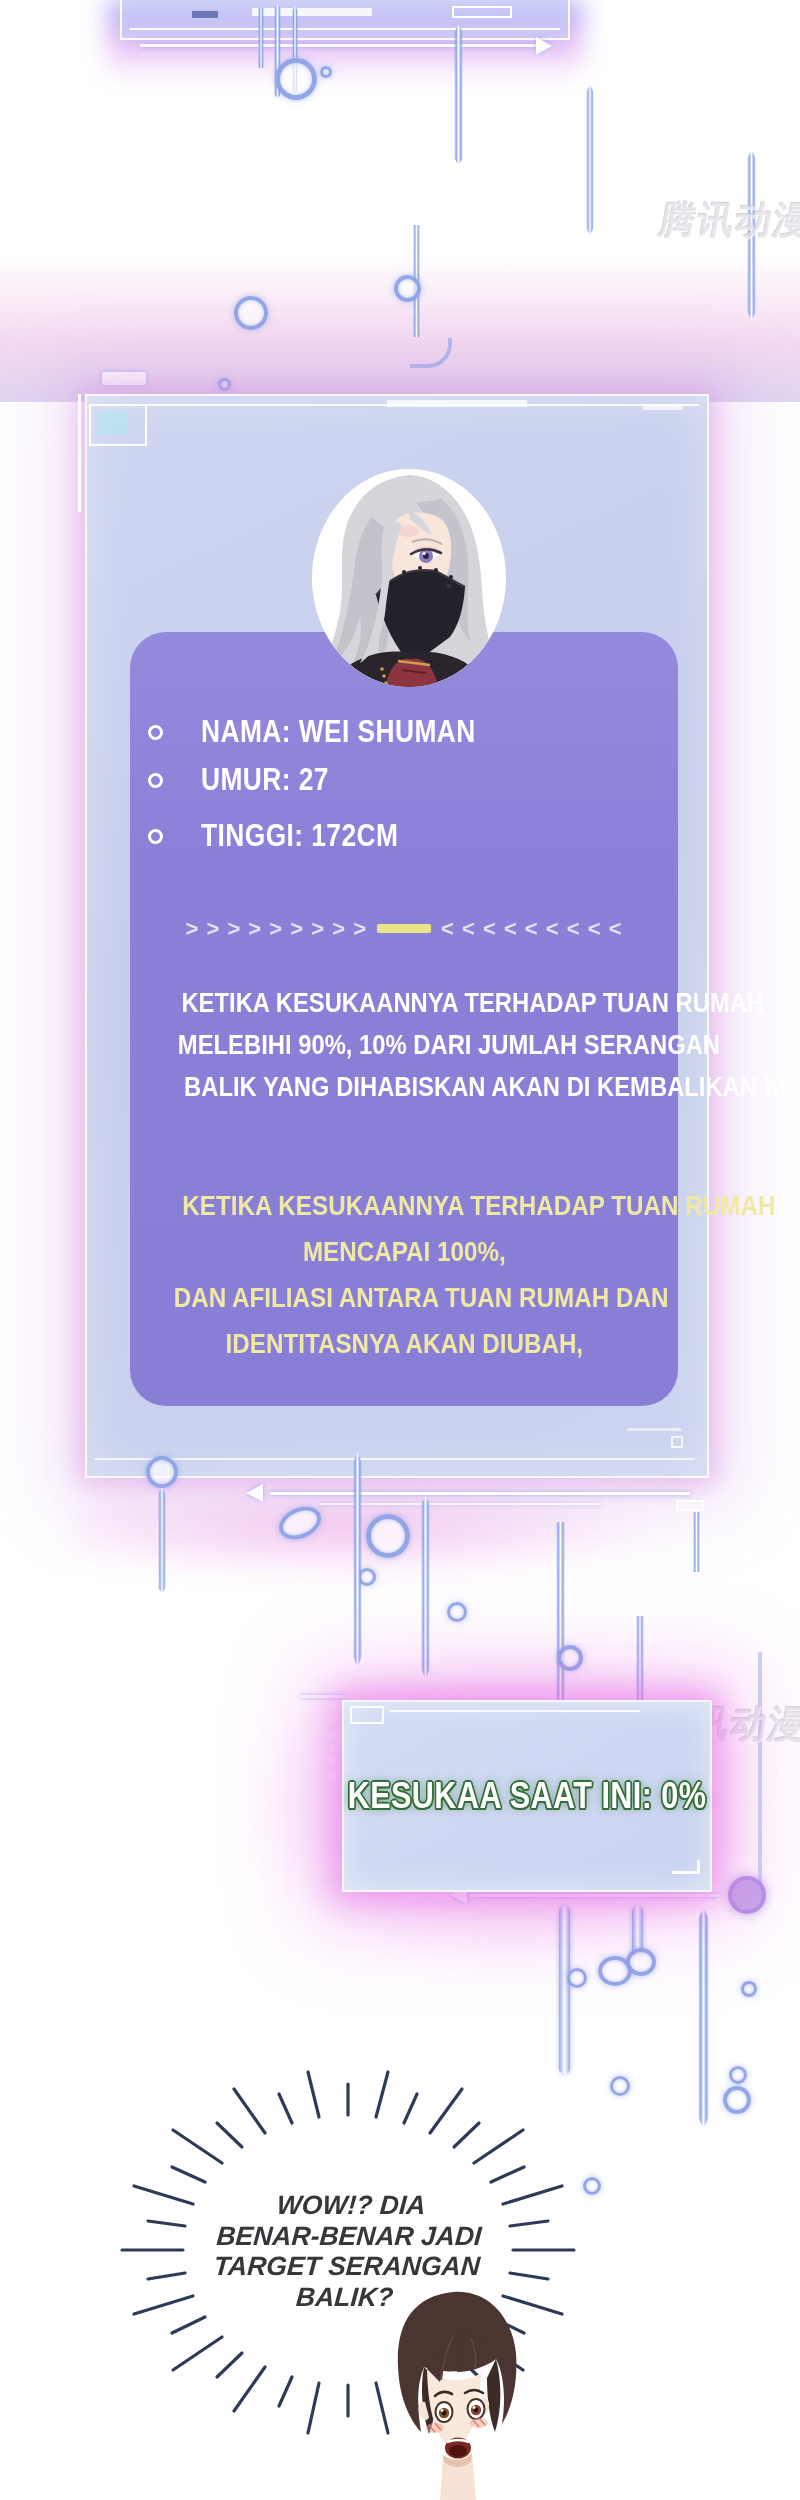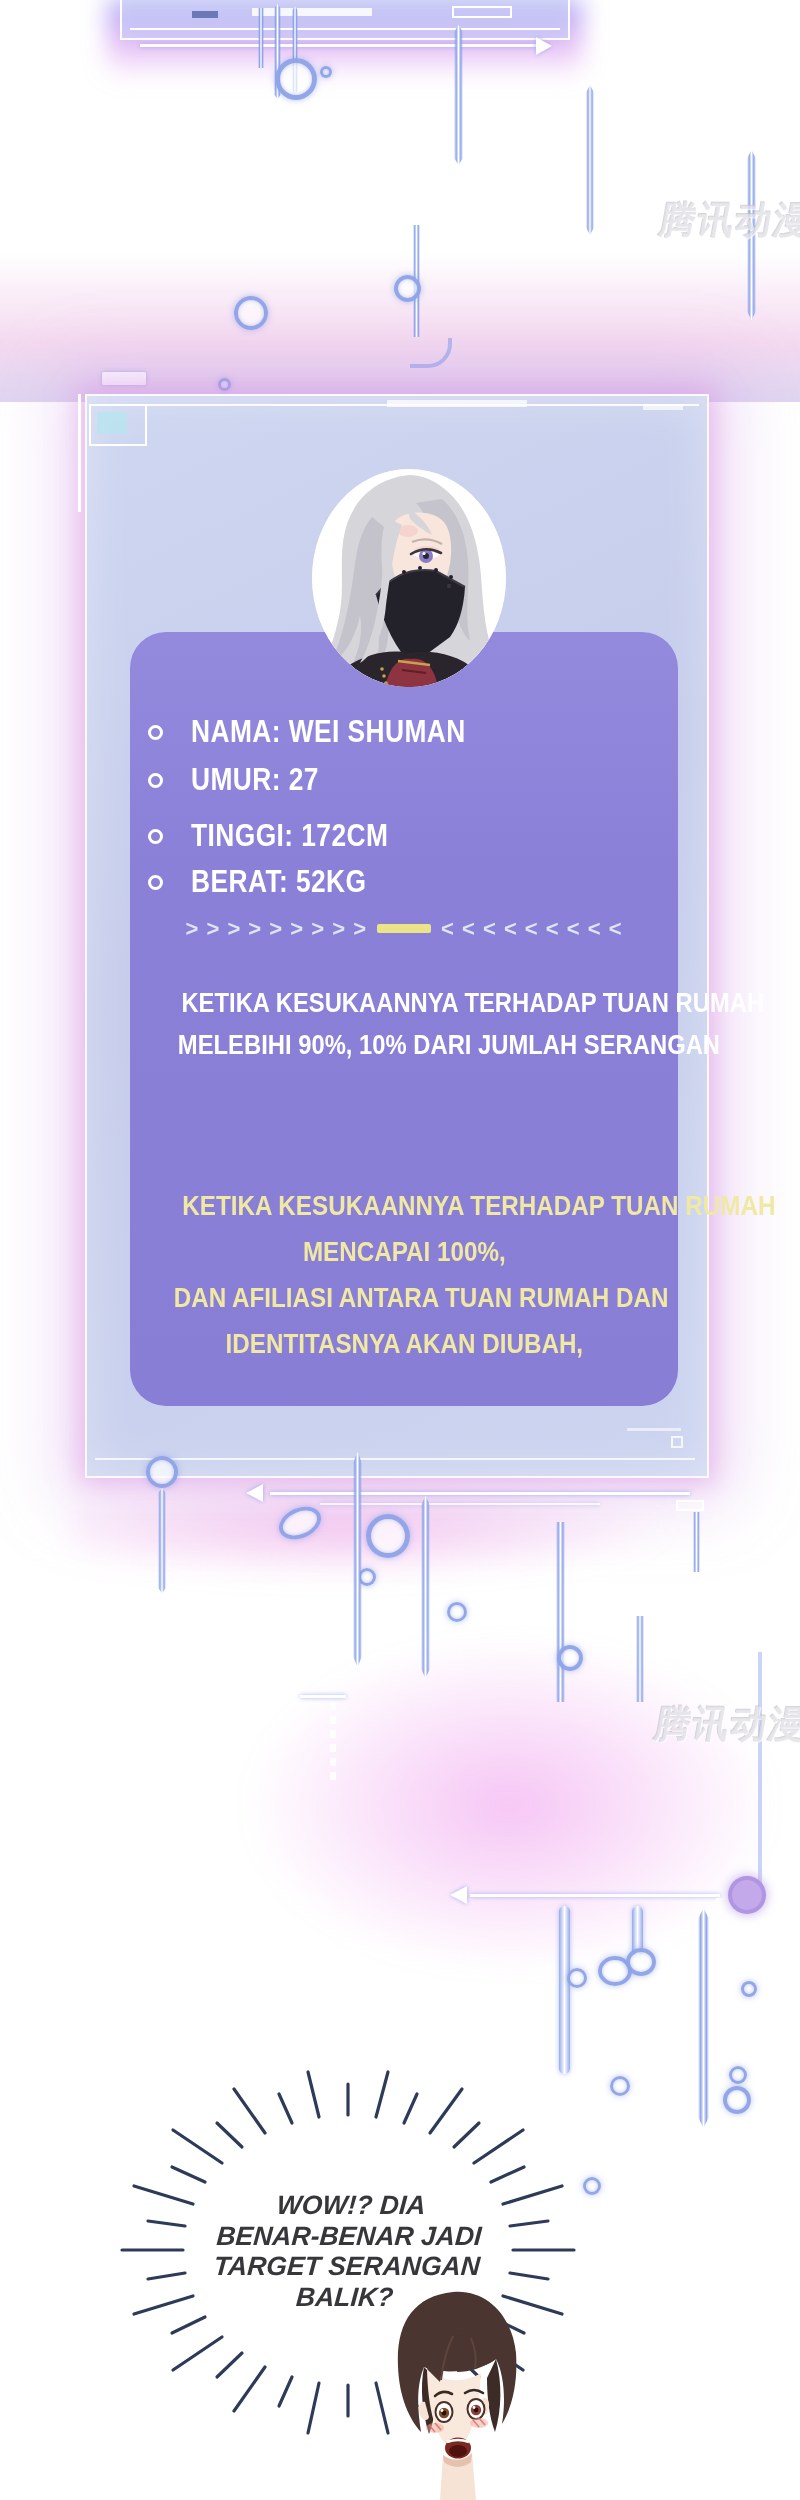--- a/index.html
+++ b/index.html
@@ -25,21 +25,21 @@
         border:2px solid rgba(250,252,255,.95);box-sizing:border-box;
         box-shadow:0 0 24px 6px rgba(220,150,225,.55), 0 0 70px 25px rgba(200,140,230,.28), inset 0 0 50px rgba(255,255,255,.35);}
   .card .bubbles{position:absolute;inset:0;background:
       radial-gradient(circle at 22% 38%, rgba(255,255,255,.45) 0 10px, transparent 11px),
       radial-gradient(circle at 64% 20%, rgba(255,255,255,.35) 0 7px, transparent 8px),
       radial-gradient(circle at 40% 70%, rgba(255,255,255,.30) 0 9px, transparent 10px),
       radial-gradient(circle at 80% 55%, rgba(255,255,255,.30) 0 6px, transparent 7px);}
   .avatar{position:absolute;left:312px;top:469px;width:194px;height:218px;border-radius:50%;background:#fff;overflow:hidden;z-index:6;}
   .ppanel{position:absolute;left:130px;top:632px;width:548px;height:774px;border-radius:36px;
           background:linear-gradient(180deg,#938add 0%,#8b80d8 30%,#897ed6 100%);z-index:5;}
-  .stat-row{position:absolute;left:18px;display:flex;align-items:center;gap:28px;height:36px;}
+  .stat-row{position:absolute;left:18px;display:flex;align-items:center;gap:38px;height:36px;}
   .bullet{width:15px;height:15px;border:3px solid #fff;border-radius:50%;box-sizing:border-box;flex:0 0 auto;}
   .stat-label{color:#fff;font-weight:bold;font-size:31px;letter-spacing:.5px;}
   .divider{position:absolute;left:0;right:0;top:284px;text-align:center;color:#dde5f6;font-weight:bold;font-size:22px;letter-spacing:1px;}
   .divider .dash{display:inline-block;width:54px;height:9px;background:#eae388;border-radius:2px;vertical-align:middle;margin:0 10px 4px 10px;}
   .para{position:absolute;left:0;right:0;text-align:center;font-weight:bold;}
   .para .pline{display:block;}
   .pwhite{top:350px;color:#ffffff;font-size:28px;}
   .pwhite .pline{height:42px;line-height:42px;}
   .pyellow{top:550px;color:#f0e9a4;font-size:28.5px;}
   .pyellow .pline{height:46px;line-height:46px;}
@@ -177,32 +177,29 @@
       <span class="stat-label cx">NAMA: WEI SHUMAN</span>
     </div>
     <div class="stat-row" style="top:130px;">
       <span class="bullet"></span>
       <span class="stat-label cx">UMUR: 27</span>
     </div>
     <div class="stat-row" style="top:186px;justify-content:center;">
       <span class="bullet"></span>
       <span class="stat-label cx">TINGGI: 172CM</span>
     </div>
-    <div class="stat-row" style="top:232px;">
-      <span class="bullet"></span>
-      <span class="stat-label cx">BERAT: 52KG</span>
-    </div>
 
     <div class="divider">
       <span>&gt; &gt; &gt; &gt; &gt; &gt; &gt; &gt; &gt;</span><span class="dash"></span><span>&lt; &lt; &lt; &lt; &lt; &lt; &lt; &lt; &lt;</span>
     </div>
 
     <div class="para pwhite">
       <span class="pline"><span class="cxc">KETIKA KESUKAANNYA TERHADAP TUAN RUMAH</span></span>
       <span class="pline"><span class="cxc">MELEBIHI 90%, 10% DARI JUMLAH SERANGAN</span></span>
+      <span class="pline"><span class="cxc">BALIK YANG DIHABISKAN AKAN DI KEMBALIKAN KE</span></span>
     </div>
 
     <div class="para pyellow">
       <span class="pline"><span class="cxc">KETIKA KESUKAANNYA TERHADAP TUAN RUMAH</span></span>
       <span class="pline"><span class="cxc">MENCAPAI 100%,</span></span>
       <span class="pline"><span class="cxc">DAN AFILIASI ANTARA TUAN RUMAH DAN</span></span>
       <span class="pline"><span class="cxc">IDENTITASNYA AKAN DIUBAH,</span></span>
     </div>
   </div>
 
@@ -215,20 +212,26 @@
   <div class="needle pt" style="left:421px;top:1496px;width:9px;height:182px;"></div>
   <div class="ring" style="left:447px;top:1602px;width:20px;height:20px;border-width:3px;"></div>
   <div class="needle" style="left:556px;top:1522px;width:9px;height:180px;"></div>
   <div class="ring" style="left:557px;top:1645px;width:26px;height:26px;"></div>
   <div class="needle" style="left:636px;top:1616px;width:8px;height:86px;"></div>
   <div class="needle" style="left:693px;top:1512px;width:7px;height:60px;"></div>
   <div class="abs" style="left:758px;top:1652px;width:4px;height:240px;background:rgba(150,170,235,.5);"></div>
 
   <div class="hudline" style="left:300px;top:1695px;width:46px;height:3px;"></div>
   <div class="abs" style="left:330px;top:1702px;width:6px;height:84px;background:repeating-linear-gradient(180deg,#fff 0 8px,rgba(255,255,255,0) 8px 14px);opacity:.9;"></div>
+  <div class="apanel">
+    <div class="abs" style="left:6px;top:4px;width:34px;height:18px;border:2px solid #fff;box-sizing:border-box;"></div>
+    <div class="abs" style="left:46px;top:8px;width:250px;height:2px;background:rgba(255,255,255,.85);"></div>
+    <div class="abs" style="left:328px;top:158px;width:28px;height:14px;border-right:3px solid #fff;border-bottom:3px solid #fff;box-sizing:border-box;"></div>
+    <span class="lbl cxc">KESUKAA SAAT INI: 0%</span>
+  </div>
   <div class="hudline" style="left:470px;top:1894px;width:250px;height:3px;"></div>
   <div class="chevL" style="left:450px;top:1886px;"></div>
   <div class="tagbox" style="left:716px;top:1898px;width:22px;height:9px;"></div>
   <div class="abs" style="left:728px;top:1876px;width:38px;height:38px;border-radius:50%;background:#c3a9e9;border:4px solid rgba(160,130,225,.5);box-sizing:border-box;box-shadow:0 0 12px #c3a9e9;"></div>
 
   <div class="wm" style="left:655px;top:1700px;">腾讯动漫</div>
 
   <div class="bar" style="left:559px;top:1906px;width:11px;height:168px;"></div>
   <div class="ring" style="left:567px;top:1968px;width:20px;height:20px;border-width:3px;"></div>
   <div class="bar" style="left:632px;top:1906px;width:11px;height:50px;"></div>

